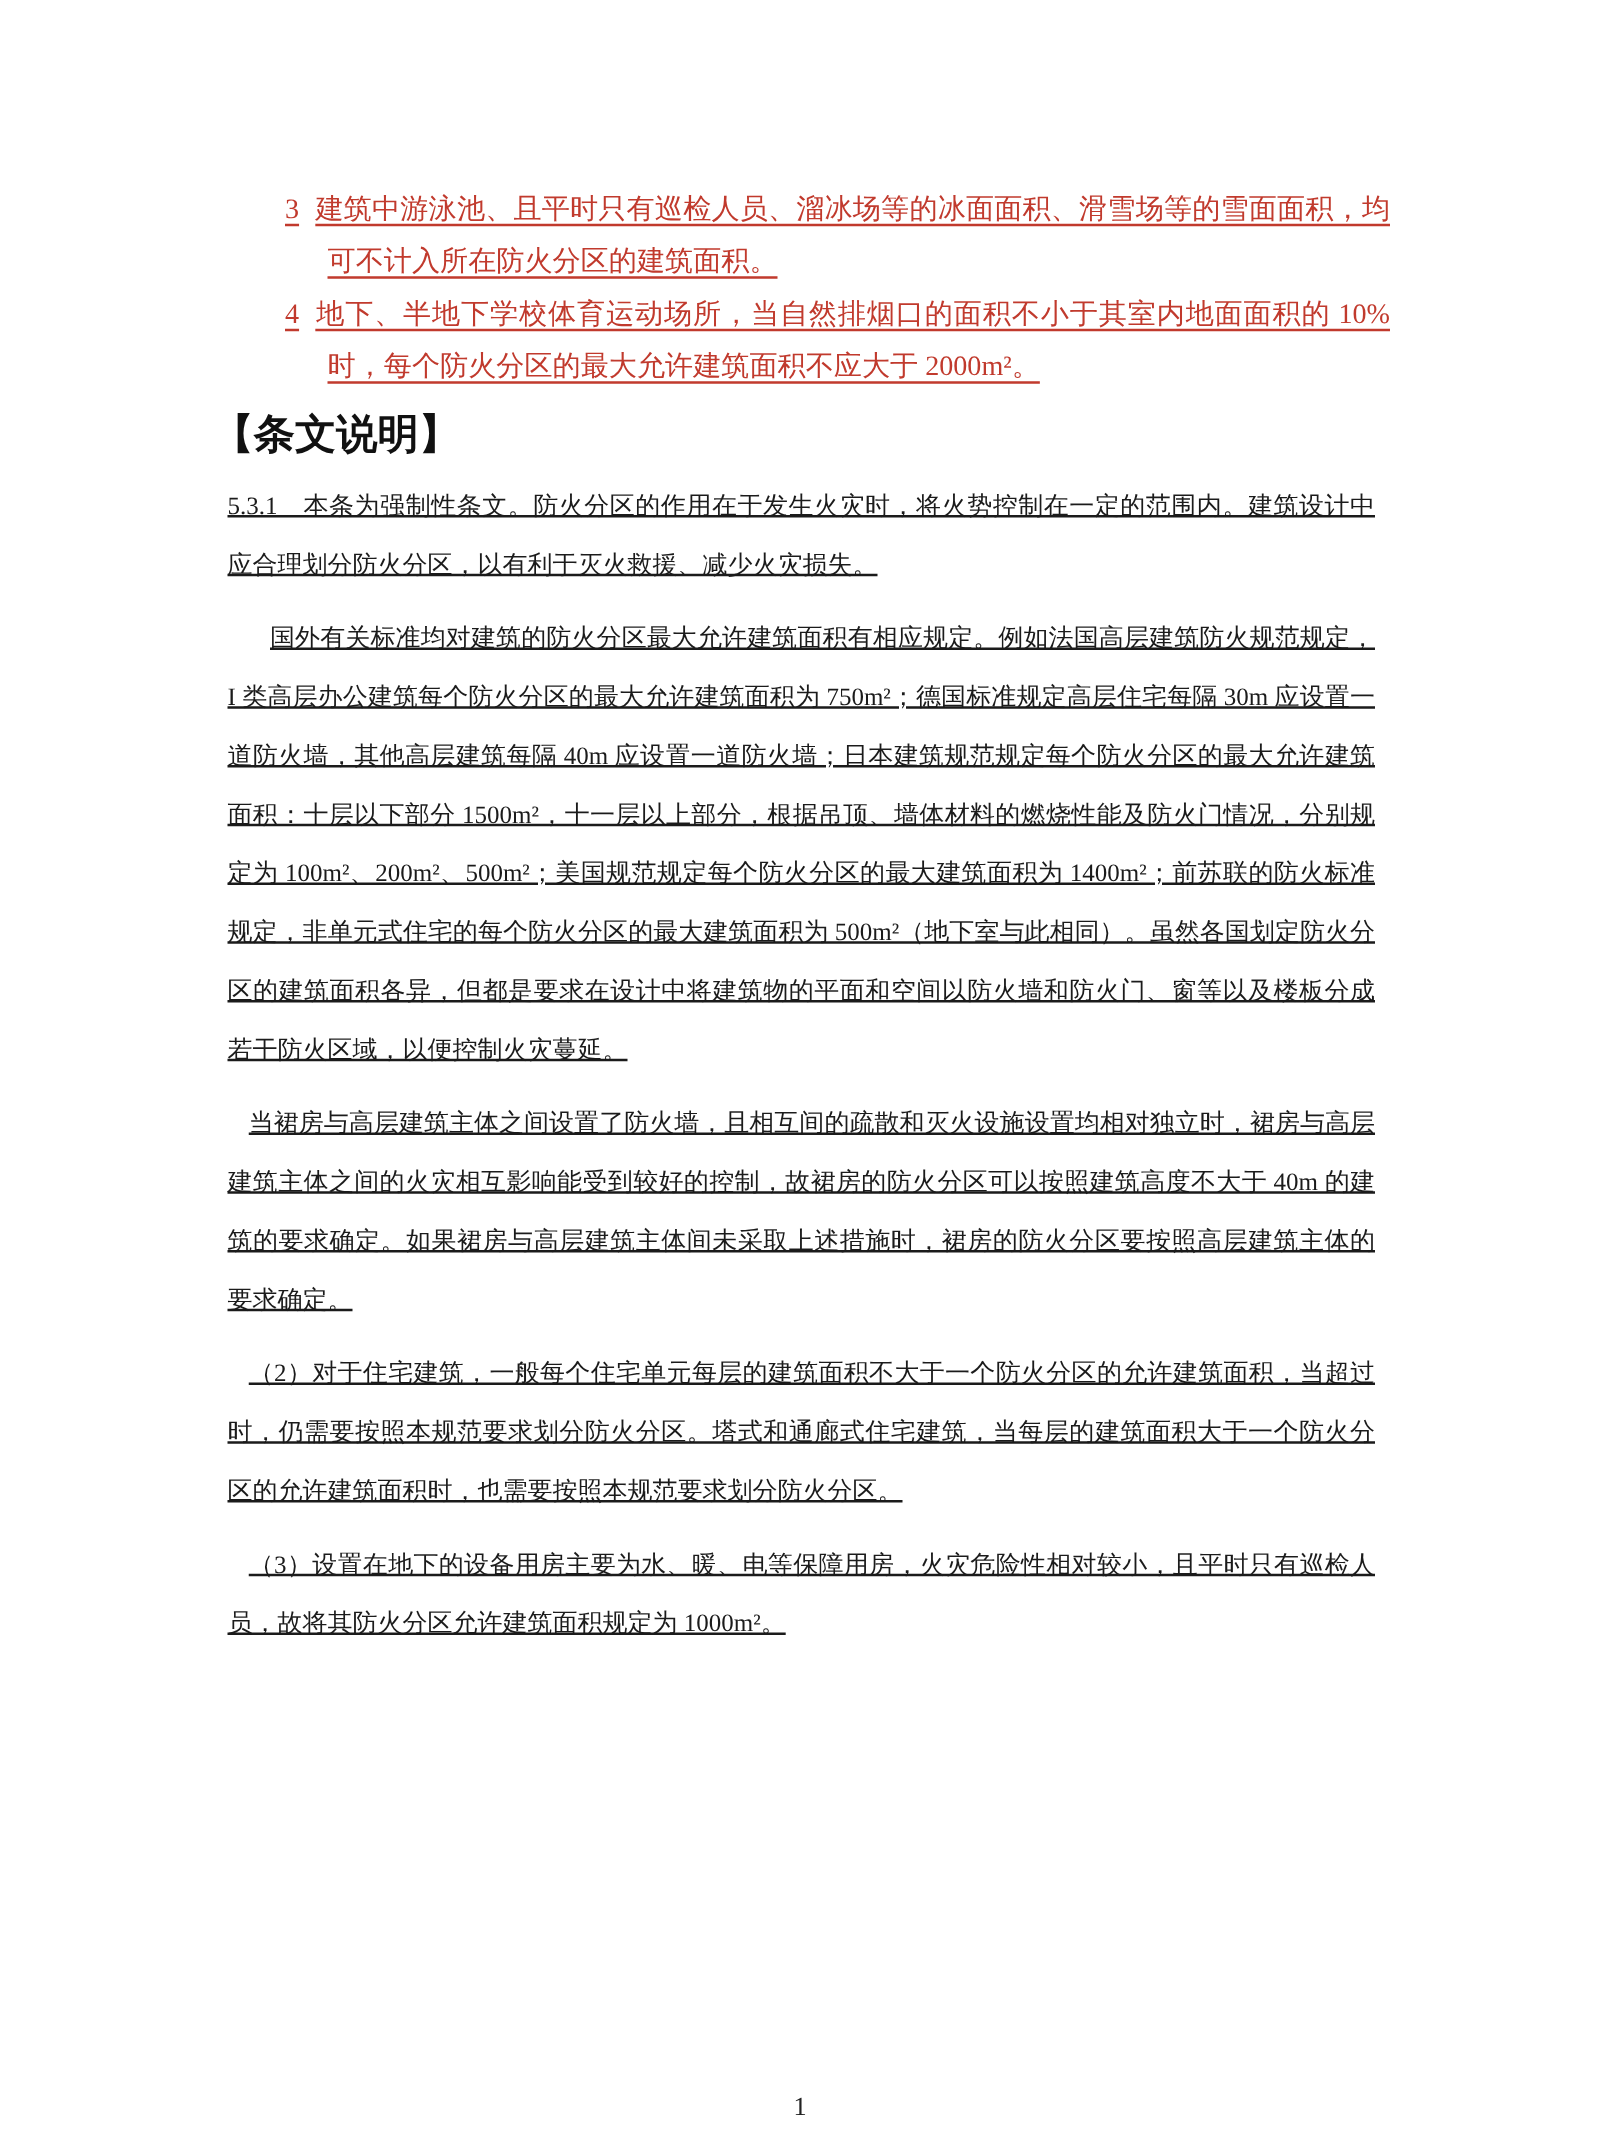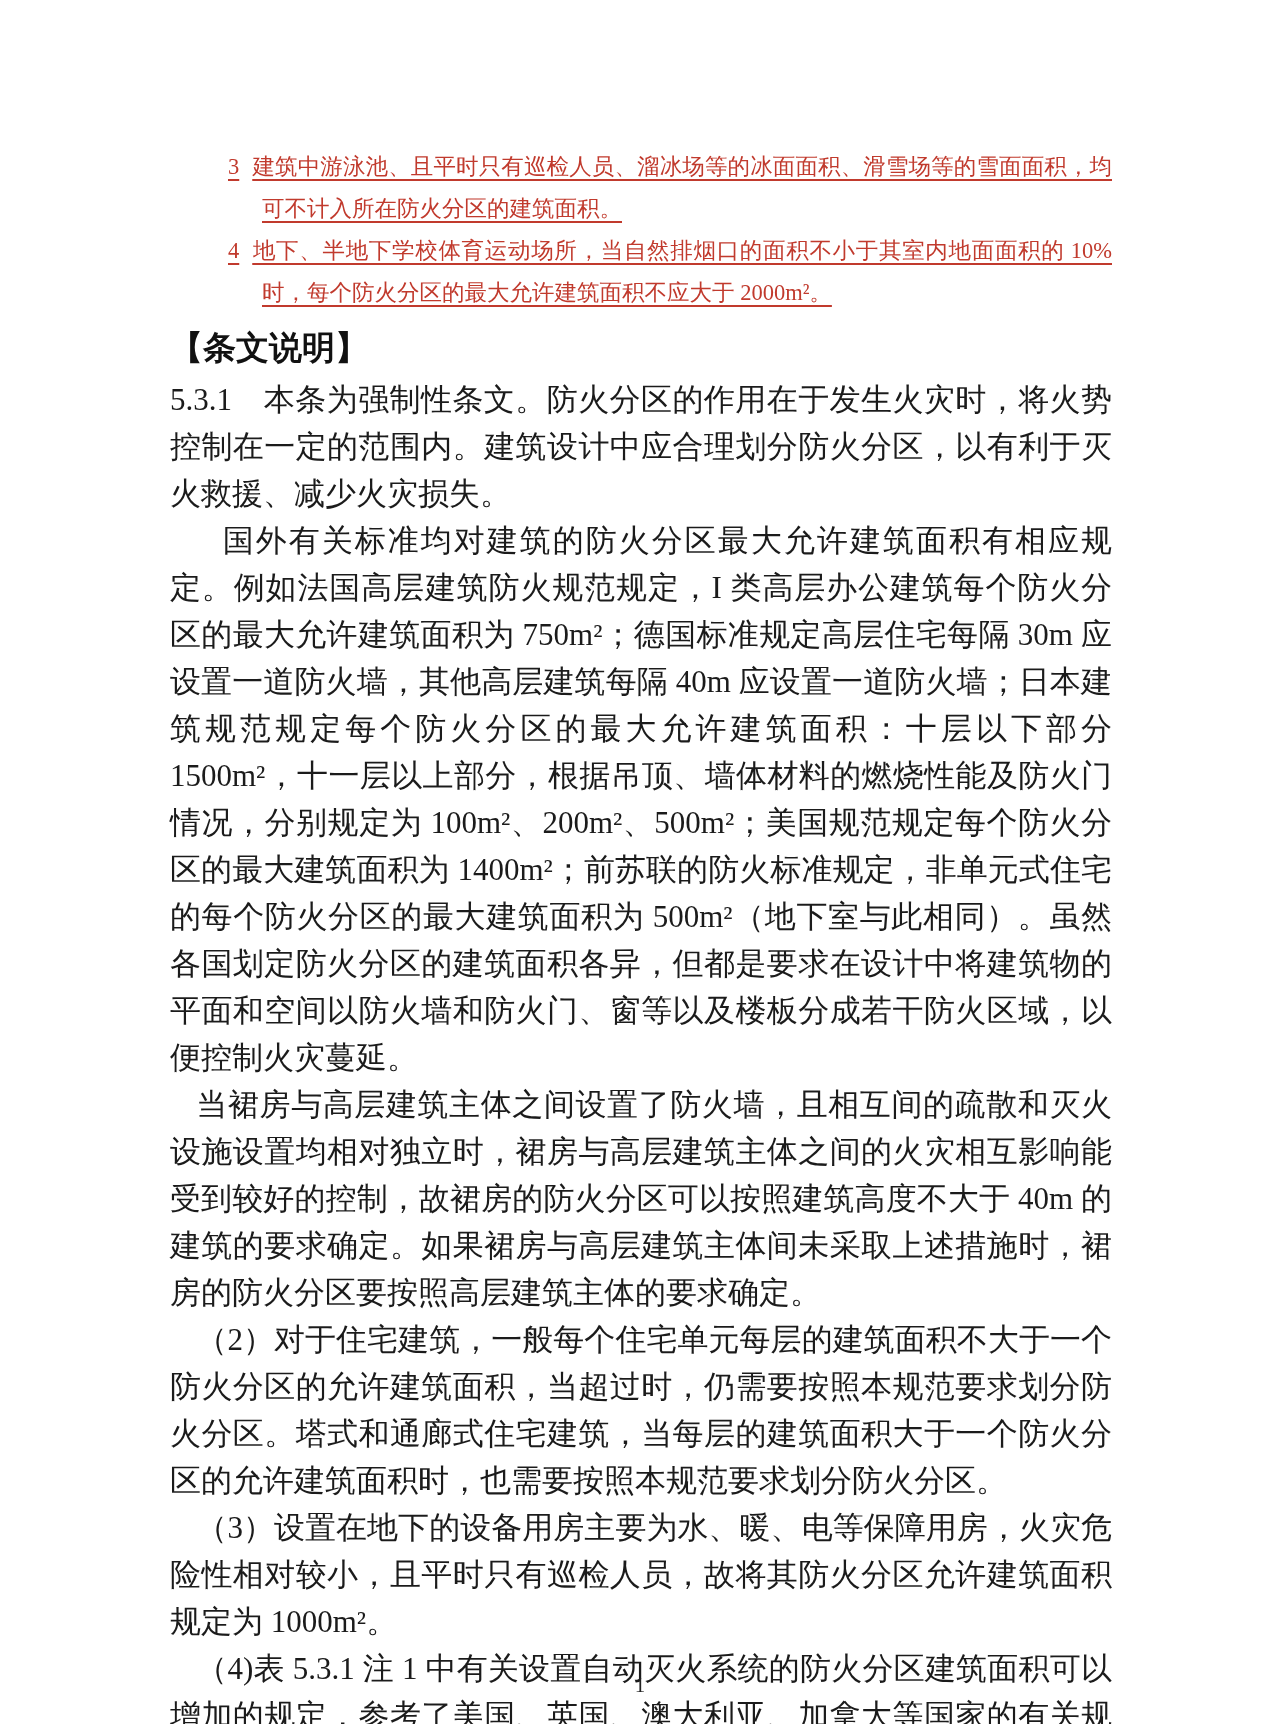--- a/index.html
+++ b/index.html
@@ -42,26 +42,27 @@
   
   .heading {
     font-size: 33px;
     font-weight: bold;
     line-height: 44px;
     margin: 12px 0 6px 0;
     color: #111111;
   }
   
   .bodytext p {
-    margin: 0;
-    font-size: 31px;
+    margin: 12px;
+    font-size: 20px;
     line-height: 47px;
     text-align: justify;
     text-justify: inter-ideograph;
     color: #1b1b1b;
+    text-decoration: underline;
   }
   .ind-lg { text-indent: 1.7em; }
   .ind-sm { text-indent: 0.85em; }
   
   .footer {
     position: absolute;
     left: 0;
     right: 0;
     bottom: 26px;
     text-align: center;
@@ -80,18 +81,17 @@
   </section>
 
   <h2 class="heading">【条文说明】</h2>
 
   <div class="bodytext">
     <p class="para">5.3.1　本条为强制性条文。防火分区的作用在于发生火灾时，将火势控制在一定的范围内。建筑设计中应合理划分防火分区，以有利于灭火救援、减少火灾损失。</p>
     <p class="para ind-lg">国外有关标准均对建筑的防火分区最大允许建筑面积有相应规定。例如法国高层建筑防火规范规定，I 类高层办公建筑每个防火分区的最大允许建筑面积为 750m²；德国标准规定高层住宅每隔 30m 应设置一道防火墙，其他高层建筑每隔 40m 应设置一道防火墙；日本建筑规范规定每个防火分区的最大允许建筑面积：十层以下部分 1500m²，十一层以上部分，根据吊顶、墙体材料的燃烧性能及防火门情况，分别规定为 100m²、200m²、500m²；美国规范规定每个防火分区的最大建筑面积为 1400m²；前苏联的防火标准规定，非单元式住宅的每个防火分区的最大建筑面积为 500m²（地下室与此相同）。虽然各国划定防火分区的建筑面积各异，但都是要求在设计中将建筑物的平面和空间以防火墙和防火门、窗等以及楼板分成若干防火区域，以便控制火灾蔓延。</p>
     <p class="para ind-sm">当裙房与高层建筑主体之间设置了防火墙，且相互间的疏散和灭火设施设置均相对独立时，裙房与高层建筑主体之间的火灾相互影响能受到较好的控制，故裙房的防火分区可以按照建筑高度不大于 40m 的建筑的要求确定。如果裙房与高层建筑主体间未采取上述措施时，裙房的防火分区要按照高层建筑主体的要求确定。</p>
     <p class="para ind-sm">（2）对于住宅建筑，一般每个住宅单元每层的建筑面积不大于一个防火分区的允许建筑面积，当超过时，仍需要按照本规范要求划分防火分区。塔式和通廊式住宅建筑，当每层的建筑面积大于一个防火分区的允许建筑面积时，也需要按照本规范要求划分防火分区。</p>
     <p class="para ind-sm">（3）设置在地下的设备用房主要为水、暖、电等保障用房，火灾危险性相对较小，且平时只有巡检人员，故将其防火分区允许建筑面积规定为 1000m²。</p>
-    <p class="para ind-sm">（4)表 5.3.1 注 1 中有关设置自动灭火系统的防火分区建筑面积可以增加的规定，参考了美国、英国、澳大利亚、加拿大等国家的有关规范规定，也考虑了主动防火与被动防火之间的平衡。注 1 中所指局部设置自动灭火系统时，防火分区的增加面积可</p>
   </div>
 
   <div class="footer">1</div>
 
 </div>
 
 </body></html>

